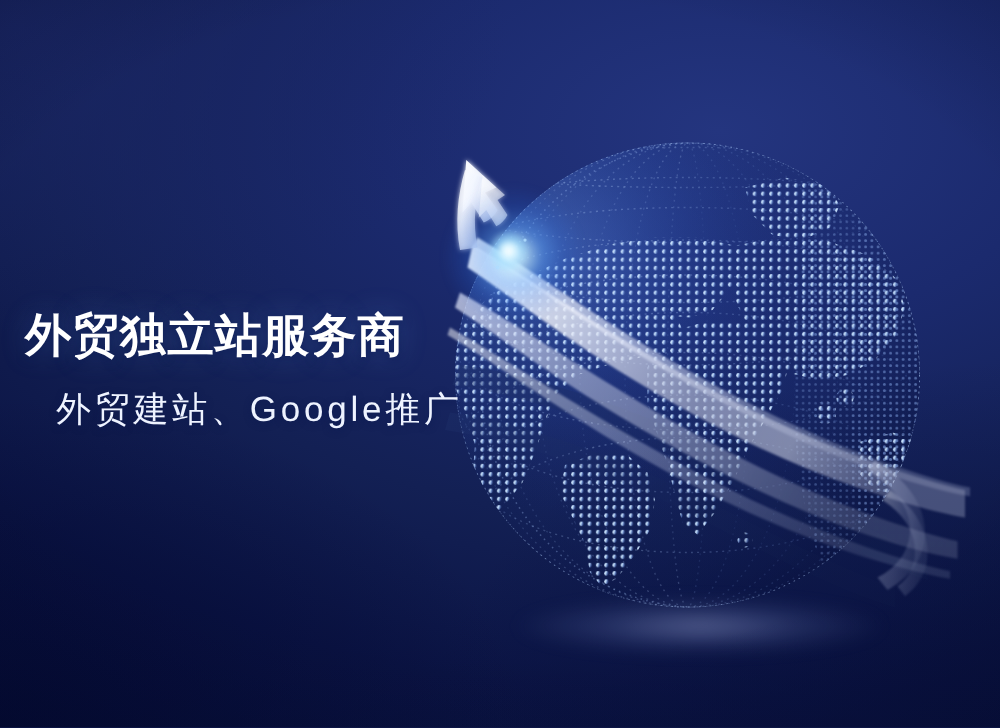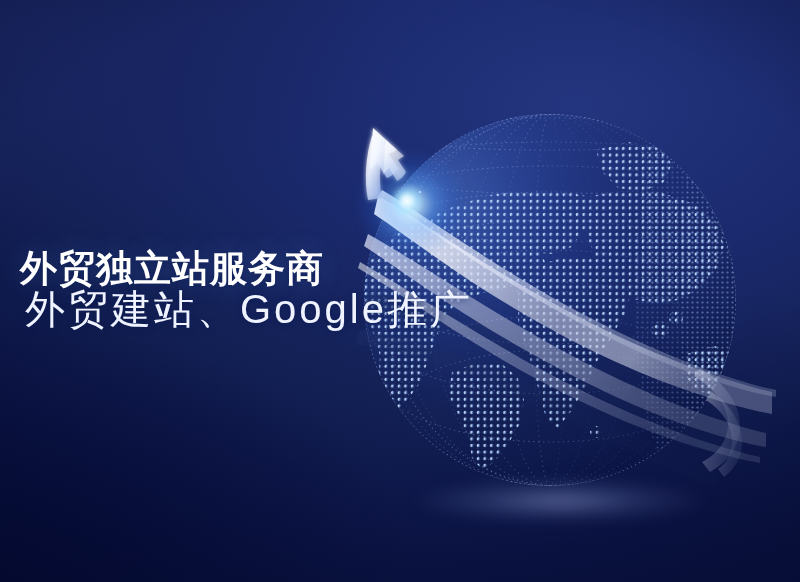--- a/index.html
+++ b/index.html
@@ -83,22 +83,23 @@
   .headline {
     font-size:37px;
     line-height:46px;
     font-weight:700;
     color:#ffffff;
     letter-spacing:1px;
     white-space:nowrap;
     text-shadow:0 1px 8px rgba(10,24,80,.75), 0 0 22px rgba(120,175,255,.28);
   }
   .subline {
+    margin-top:19px;
     margin-left:5px;
-    font-size:40px;
+    font-size:28px;
     line-height:34px;
     font-weight:400;
     color:#eef3ff;
     letter-spacing:3px;
     white-space:nowrap;
     text-shadow:0 1px 6px rgba(10,24,80,.7);
     text-align:center;
   }
 </style>
 </head>

